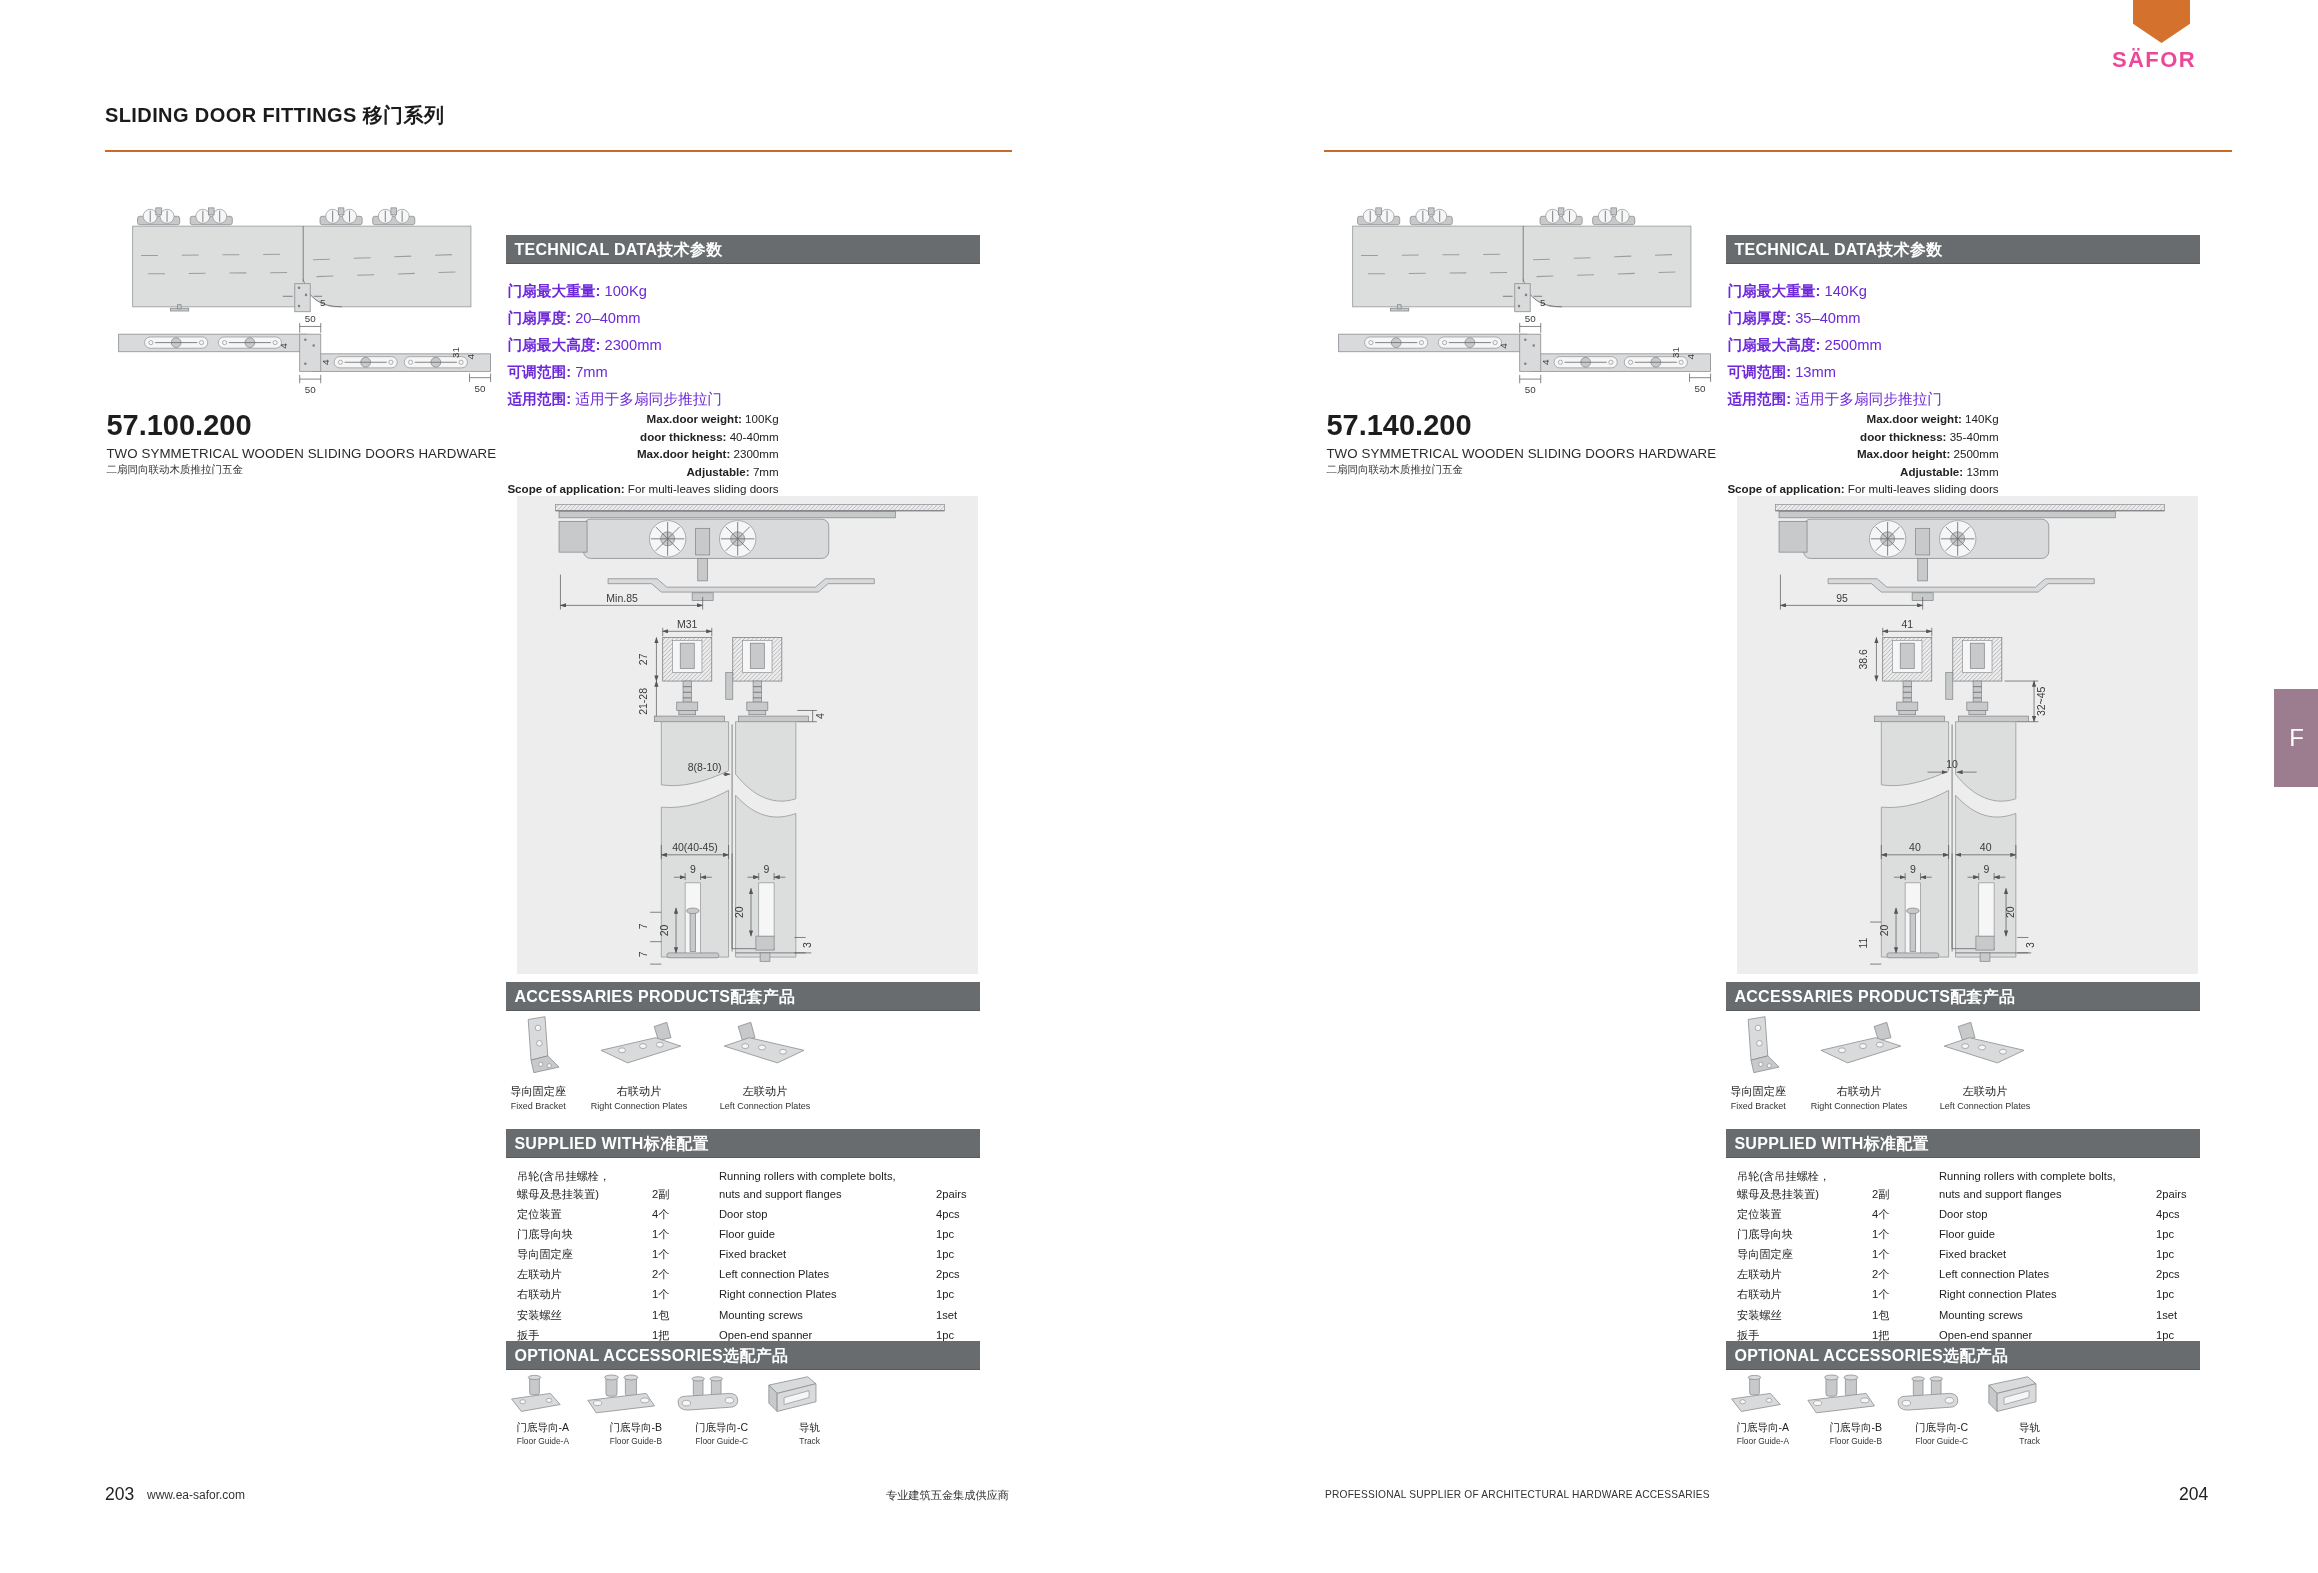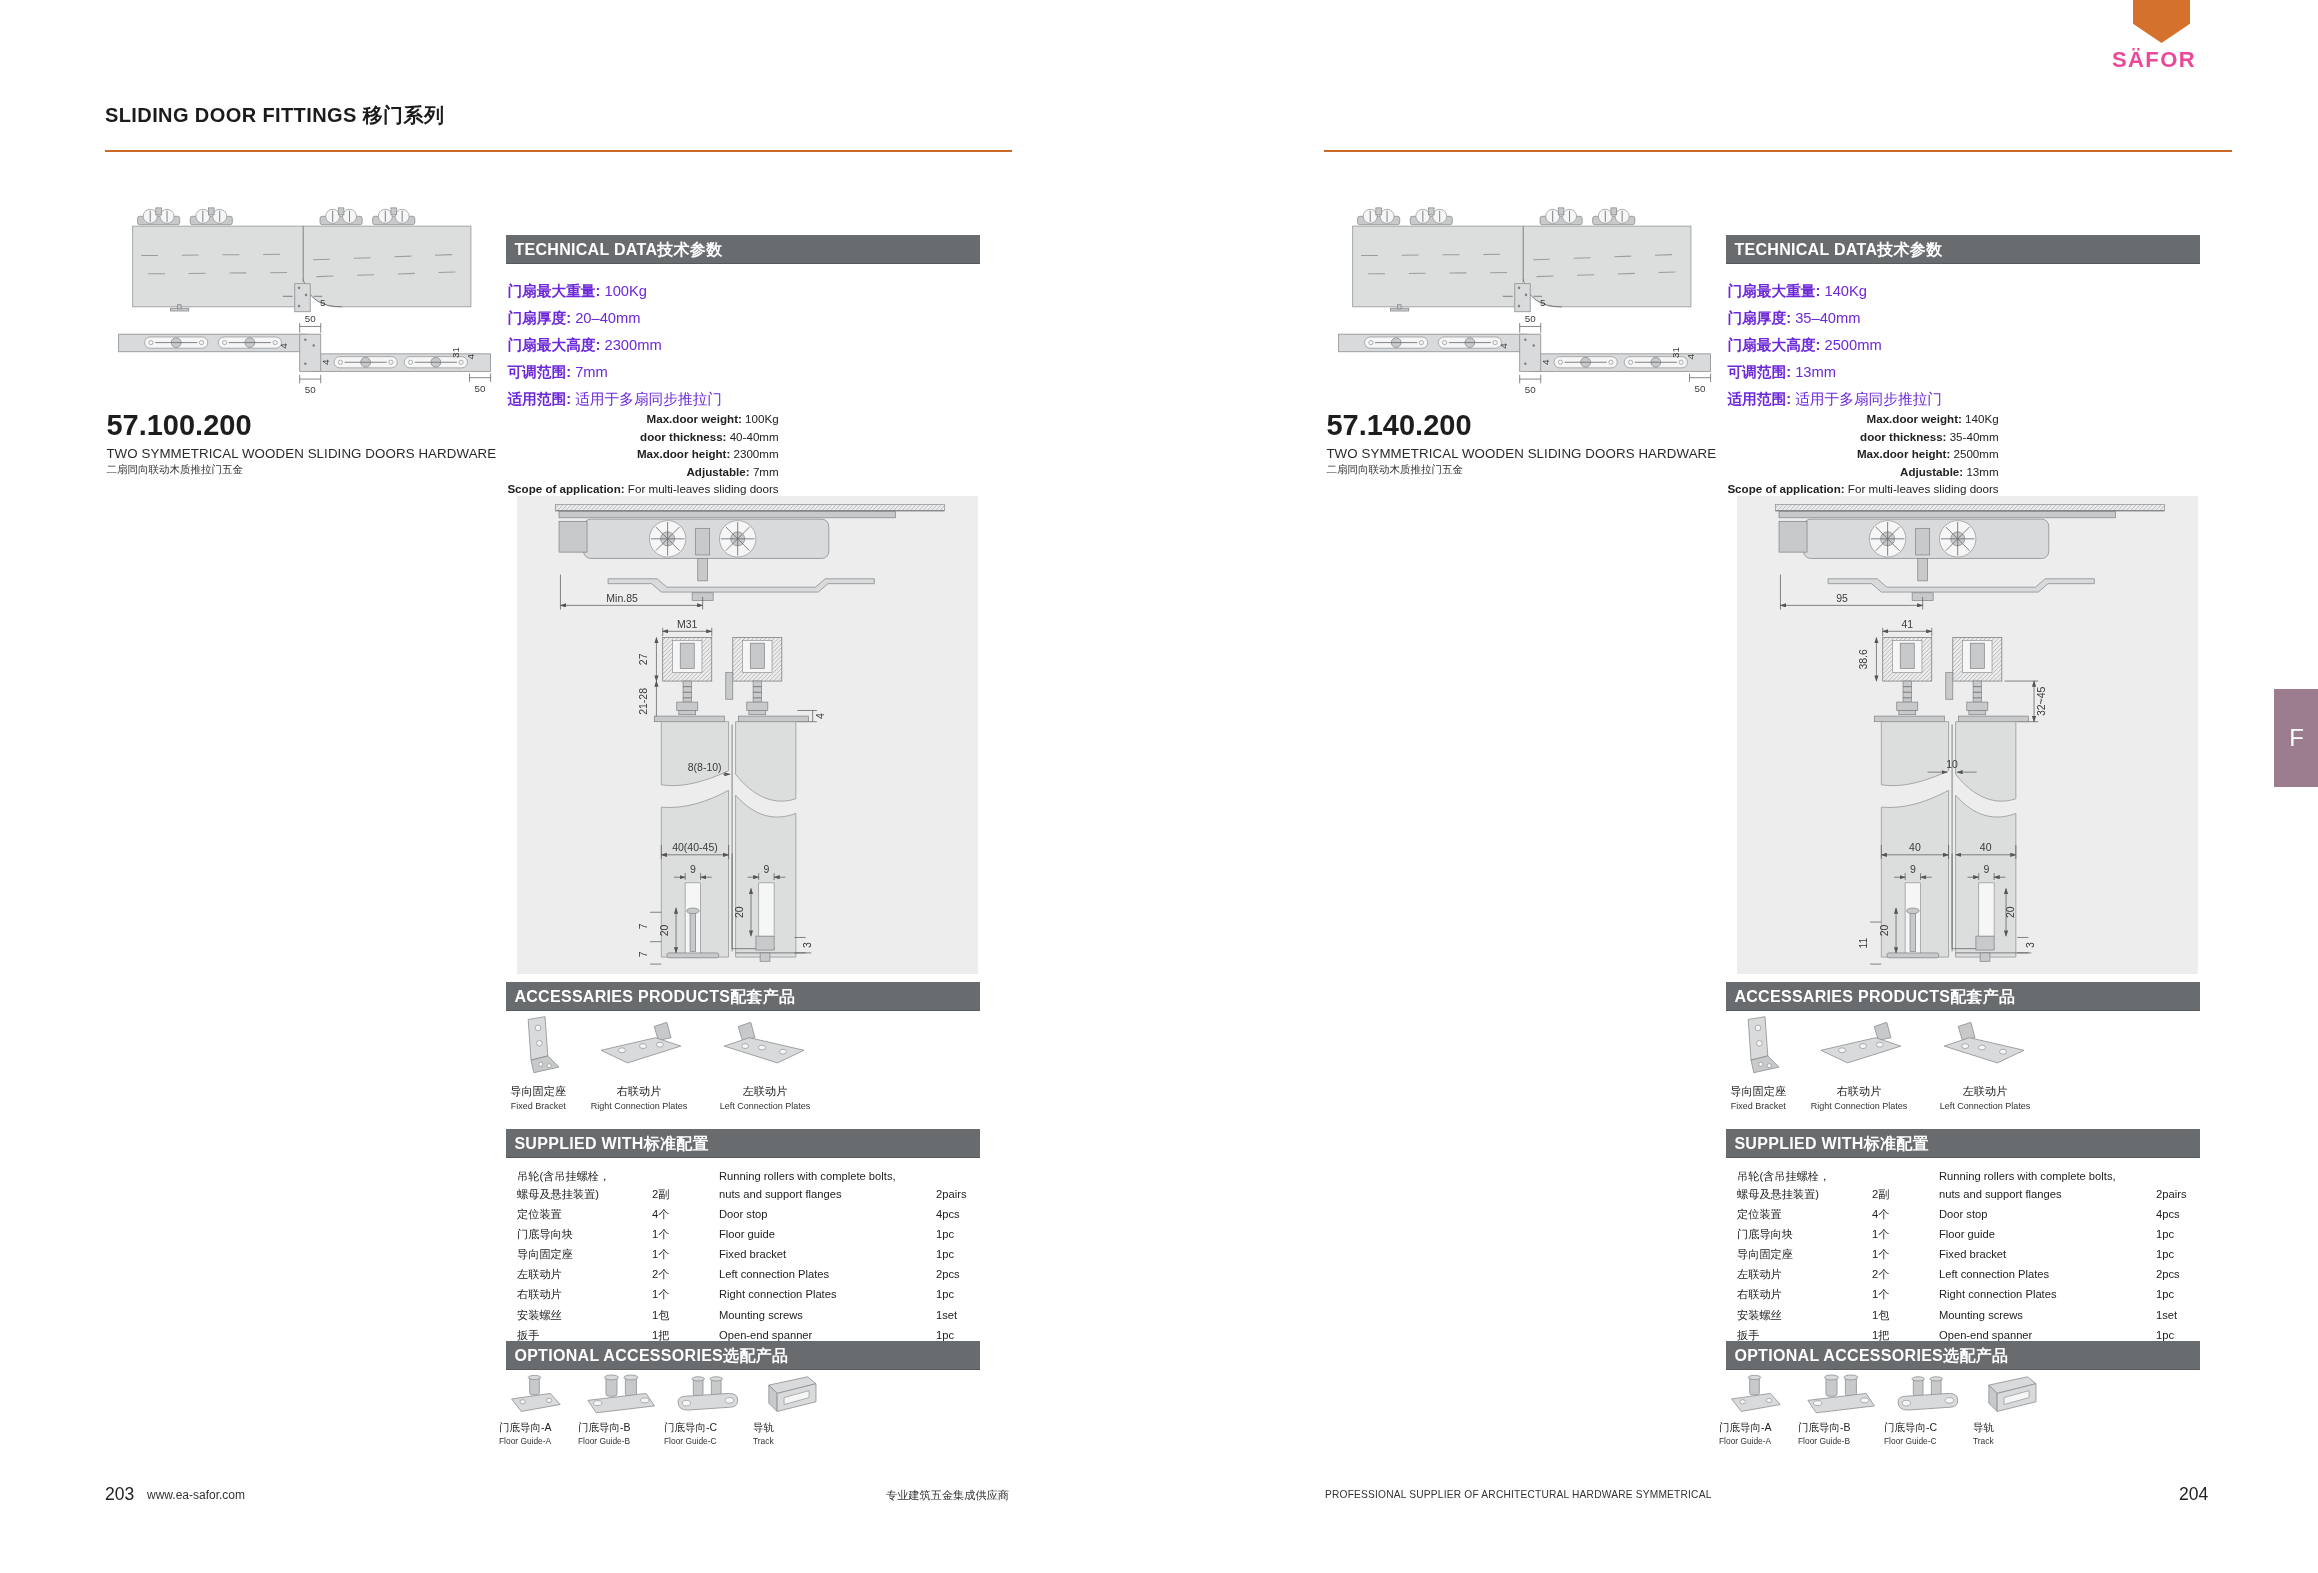--- a/index.html
+++ b/index.html
@@ -45,21 +45,21 @@
   .maindiag{position:absolute;left:11.2px;top:261px;width:461px;height:478px;background:#ededee;}
   .accrow{position:absolute;left:0;top:780px;width:474px;height:111px;}
   .accitem{position:absolute;text-align:center;}
   .accimg{height:65px;display:flex;align-items:flex-end;justify-content:center;}
   .acc-cn{font-size:11.2px;color:#222;margin-top:4.2px;}
   .acc-en{font-size:9px;color:#333;margin-top:1.4px;}
   .suptab{position:absolute;left:11px;top:932px;width:473px;display:grid;
           grid-template-columns:135px 67px 217px 53px;}
   .sc{font-size:11.2px;line-height:18px;color:#222;white-space:pre-line;align-self:end;padding-bottom:2.1px;}
   .optrow{position:absolute;left:0;top:1139px;width:474px;height:91px;}
-  .optitem{position:absolute;text-align:left;}
+  .optitem{position:absolute;text-align:right;}
   .optimg{height:43px;display:flex;align-items:flex-end;justify-content:center;}
   .opt-cn{font-size:10.5px;color:#222;margin-top:3.5px;}
   .opt-en{font-size:8.4px;color:#333;margin-top:1.4px;}
   
   .ln{stroke:#6a6d70;fill:none;stroke-width:1.2;}
   .fl{fill:#d9dadb;stroke:#8f9294;stroke-width:1.2;}
   .fp{fill:#dcdddd;stroke:#989b9d;stroke-width:1.2;}
   .fm{fill:#c7c9cb;stroke:#7f8284;stroke-width:1;}
   .fw{fill:#f6f6f7;stroke:#8f9294;stroke-width:1;}
   .dm{stroke:#555;stroke-width:1;fill:none;}
@@ -872,17 +872,17 @@
           <div class="opt-cn">导轨</div>
           <div class="opt-en">Track</div>
         </div>
       </div>
     </div>
   </section>
 
   <div class="abs pgnum pg-l">203</div>
   <div class="abs site">www.ea-safor.com</div>
   <div class="abs slogan-cn">专业建筑五金集成供应商</div>
-  <div class="abs slogan-en">PROFESSIONAL SUPPLIER OF ARCHITECTURAL HARDWARE SYMMETRICAL</div>
+  <div class="abs slogan-en">PROFESSIONAL SUPPLIER OF ARCHITECTURAL HARDWARE ACCESSARIES</div>
   <div class="abs pgnum pg-r">204</div>
 
 </div>
 
 
 </body></html>

